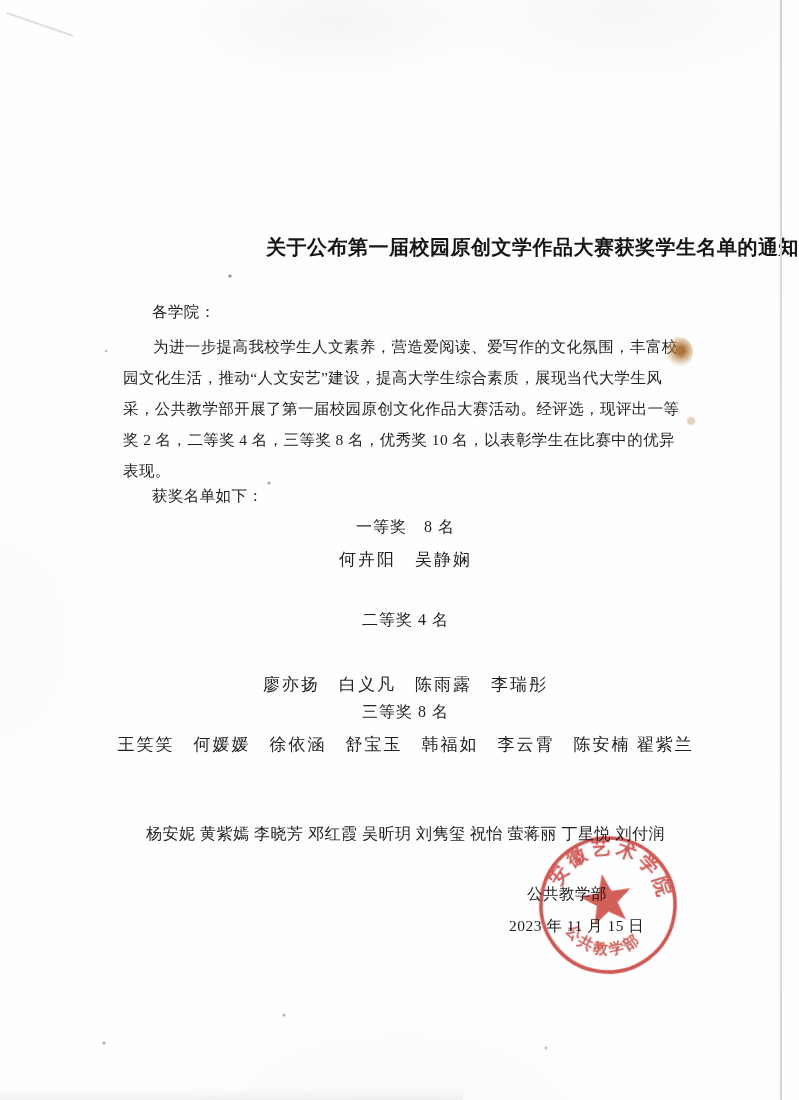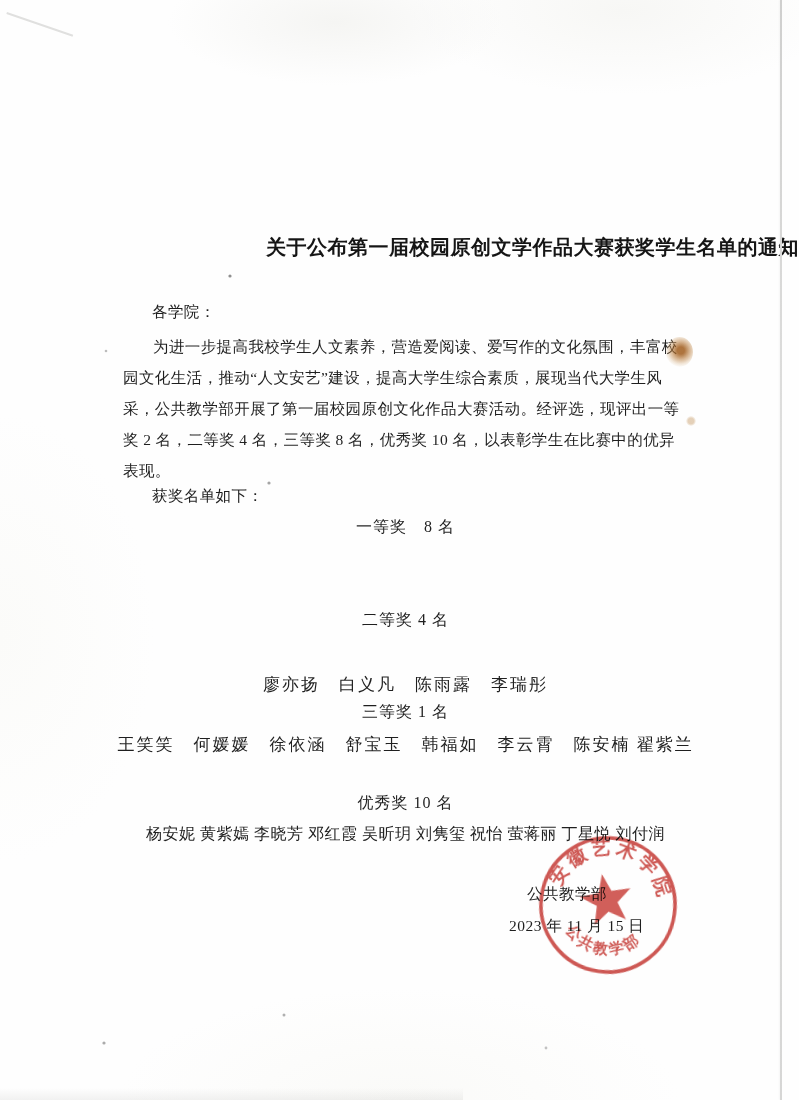--- a/index.html
+++ b/index.html
@@ -94,28 +94,28 @@
     <div class="para-line first">为进一步提高我校学生人文素养，营造爱阅读、爱写作的文化氛围，丰富校</div>
     <div class="para-line">园文化生活，推动“人文安艺”建设，提高大学生综合素质，展现当代大学生风</div>
     <div class="para-line">采，公共教学部开展了第一届校园原创文化作品大赛活动。经评选，现评出一等</div>
     <div class="para-line">奖 2 名，二等奖 4 名，三等奖 8 名，优秀奖 10 名，以表彰学生在比赛中的优异</div>
     <div class="para-line">表现。</div>
   </div>
 
   <div class="list-intro">获奖名单如下：</div>
 
   <div class="centerrow award-title" style="top:517px;">一等奖　8 名</div>
+  <div class="centerrow award-names" style="top:548px;">何卉阳　吴静娴</div>
 
   <div class="centerrow award-title" style="top:610px;">二等奖 4 名</div>
   <div class="centerrow award-names" style="top:661px;margin-top:12px;">廖亦扬　白义凡　陈雨露　李瑞彤</div>
 
-  <div class="centerrow award-title" style="top:702px;">三等奖 1 名</div>
+  <div class="centerrow award-title" style="top:702px;">三等奖 8 名</div>
   <div class="centerrow award-names" style="top:733px;">王笑笑　何媛媛　徐依涵　舒宝玉　韩福如　李云霄　陈安楠 翟紫兰</div>
 
-  <div class="centerrow award-title" style="top:793px;">优秀奖 10 名</div>
   <div class="centerrow award-names small" style="top:824px;">杨安妮 黄紫嫣 李晓芳 邓红霞 吴昕玥 刘隽玺 祝怡 萤蒋丽 丁星悦 刘付润</div>
 
   <div class="sig-name">公共教学部</div>
   <div class="sig-date">2023 年 11 月 15 日</div>
 
   <svg class="stamp" viewBox="0 0 176 176">
     <circle cx="88" cy="88" r="67" fill="none" stroke="#c8413c" stroke-width="3.6"></circle>
     <defs>
       <path id="arcTop" d="M 37.8 79.2 A 51 51 0 0 1 138.2 79.2" fill="none"></path>
       <path id="arcBottom" d="M 47.8 116.1 A 49 49 0 0 0 128.2 116.1" fill="none"></path>

